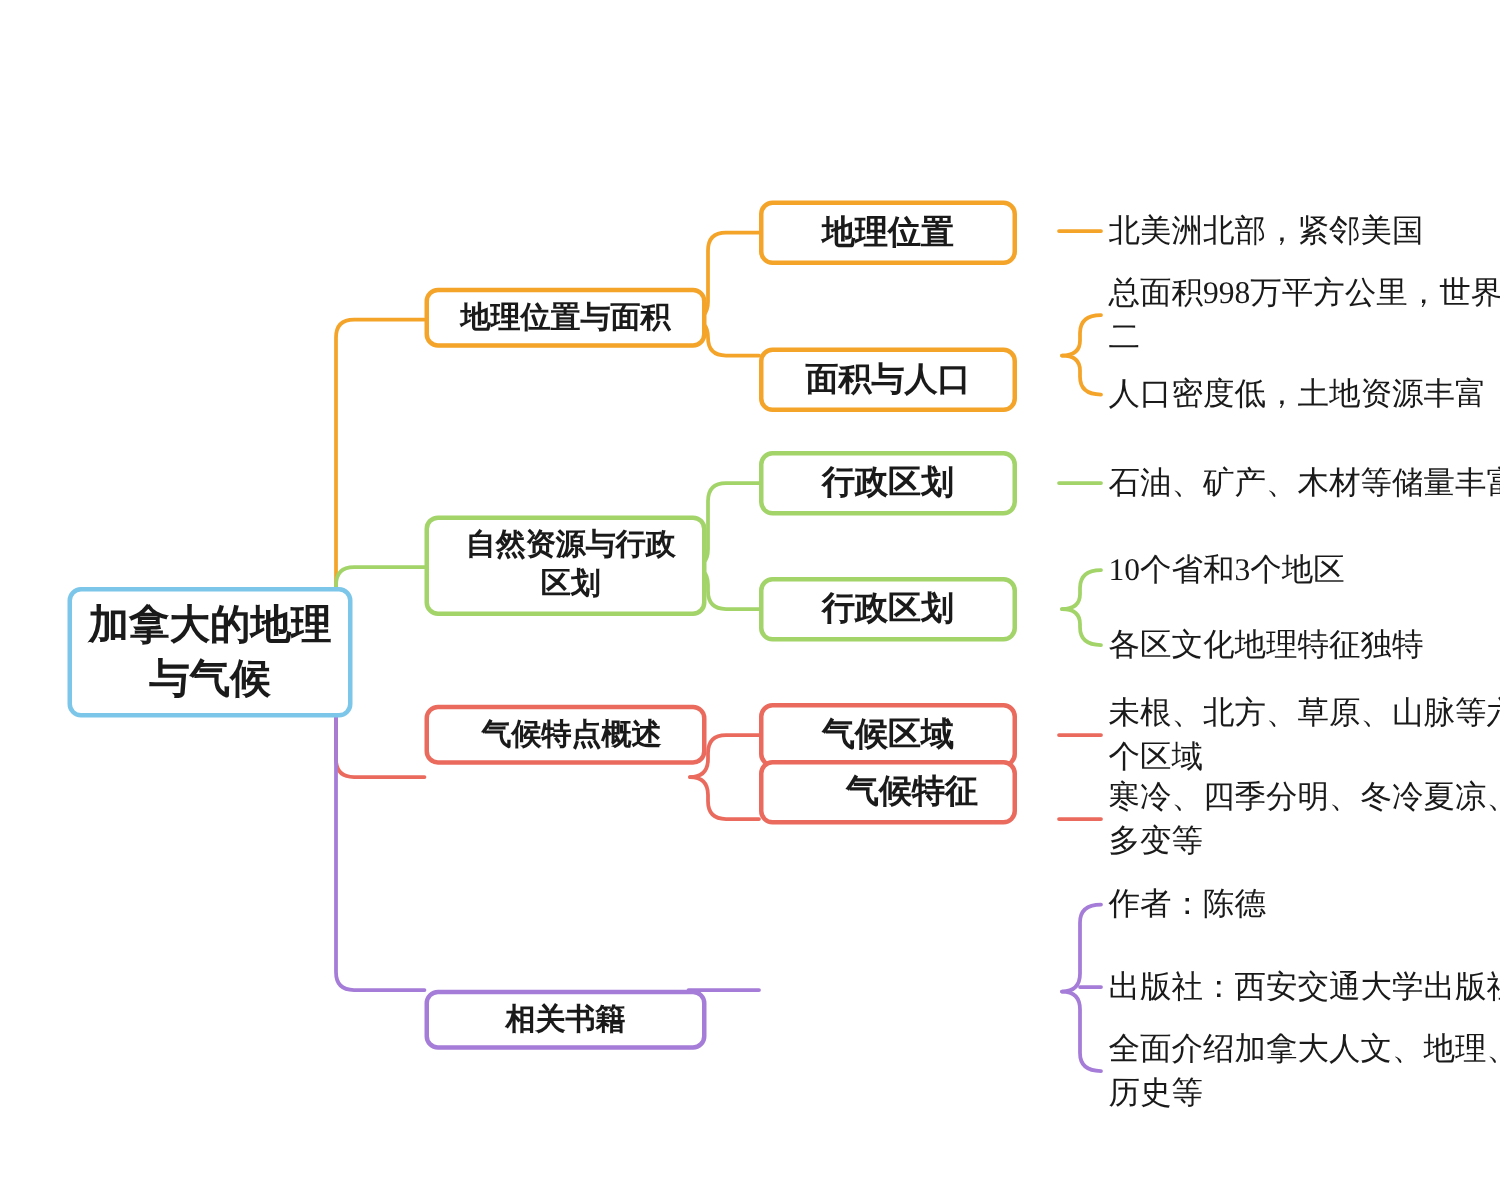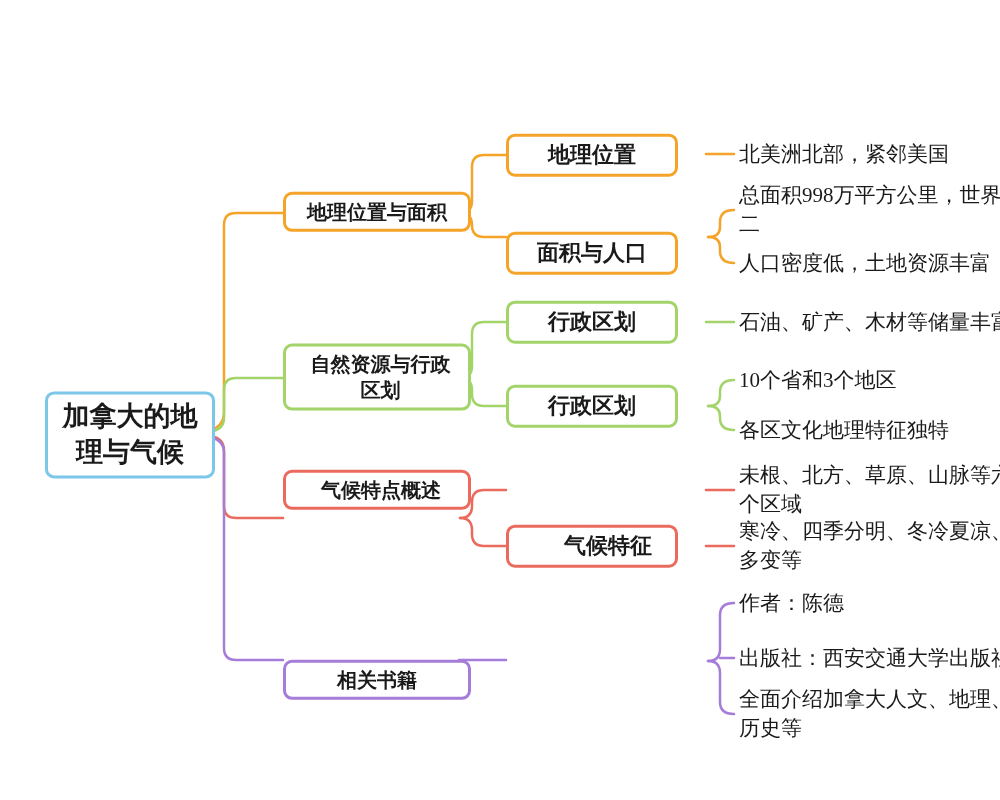--- a/index.html
+++ b/index.html
@@ -17,21 +17,21 @@
     position:absolute;
     box-sizing:border-box;
     background:#ffffff;
     border:3px solid #999;
     border-radius:9px;
     text-align:center;
     transform:translateY(-50%);
     font-weight:700;
   }
   .root-node{
-    left:45px;top:435px;width:170px;
+    left:45px;top:435px;width:190px;
     font-size:27px;line-height:1.32;
     padding:5px 8px;
   }
   .branch-node{
     left:283px;top:0;width:188px;
     font-size:20px;line-height:1.32;
     padding:4px 8px;
   }
   .child-node{
     left:506px;top:0;width:172px;
@@ -107,21 +107,24 @@
   </div>
   <div class="node child-node" style="top: 237px; border-color: rgb(244, 164, 40); margin-top: 16px;">
     <span>面积与人口</span>
   </div>
   <div class="node child-node" style="top: 322px; border-color: rgb(162, 212, 105);">
     <span>行政区划</span>
   </div>
   <div class="node child-node" style="top: 406px; border-color: rgb(162, 212, 105);">
     <span>行政区划</span>
   </div>
-  <div class="node child-node" style="top: 546px; border-color: rgb(234, 107, 93); padding-left: 40px;">
+  <div class="node child-node" style="top: 490px; border-color: rgb(234, 107, 93);">
+    <span>气候区域</span>
+  </div>
+  <div class="node child-node" style="top: 528px; border-color: rgb(234, 107, 93); padding-left: 40px;">
     <span>气候特征</span>
   </div>
 
   <div class="leaf" style="top:154px">北美洲北部，紧邻美国</div>
   <div class="leaf" style="top:210px">总面积998万平方公里，世界第二</div>
   <div class="leaf" style="top:263px">人口密度低，土地资源丰富</div>
   <div class="leaf" style="top:322px">石油、矿产、木材等储量丰富</div>
   <div class="leaf" style="top:380px">10个省和3个地区</div>
   <div class="leaf" style="top:430px">各区文化地理特征独特</div>
   <div class="leaf" style="top:490px">未根、北方、草原、山脉等六个区域</div>

